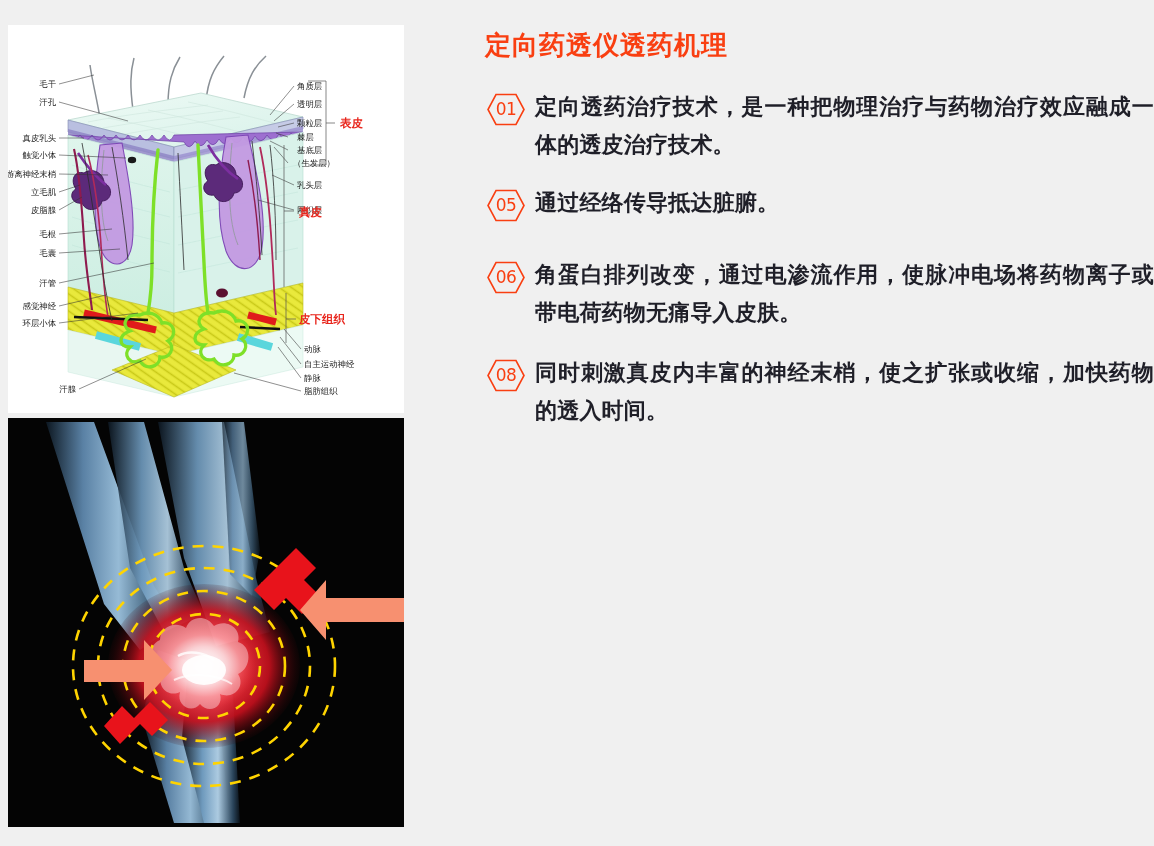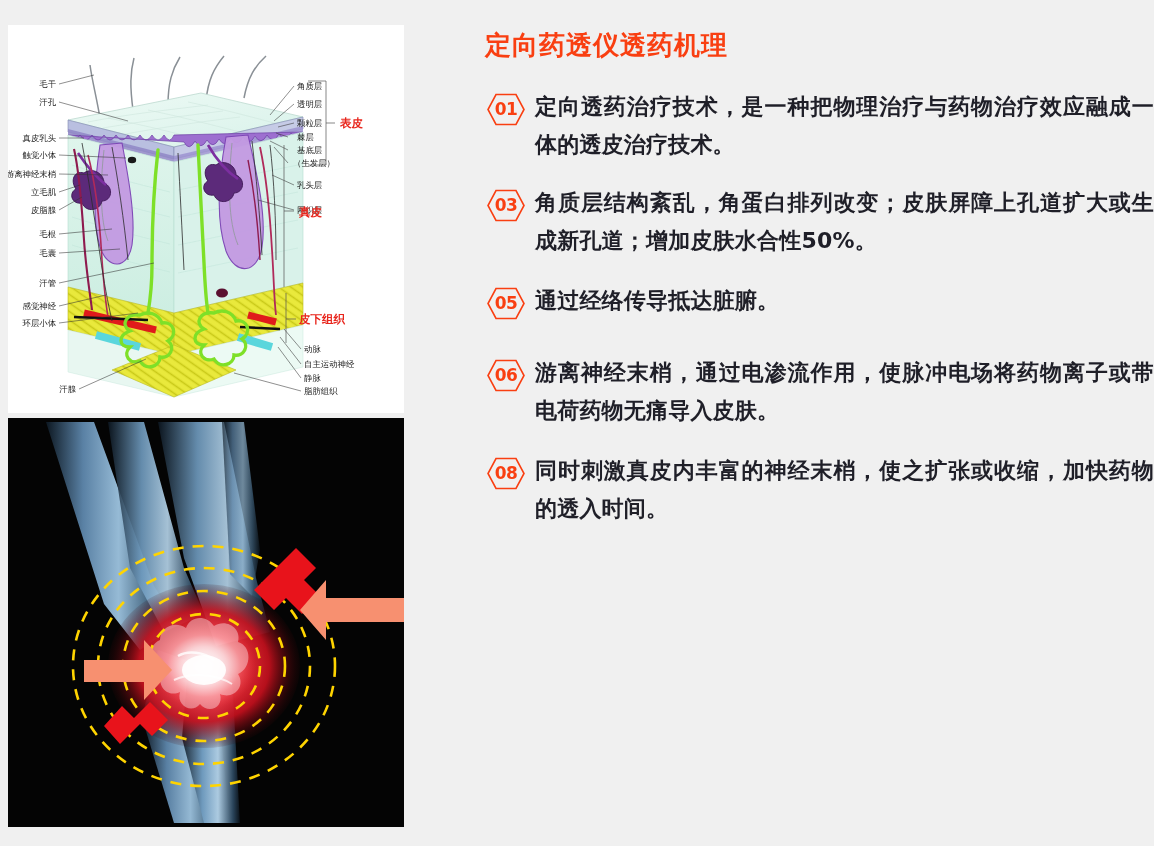--- a/index.html
+++ b/index.html
@@ -95,21 +95,21 @@
   }
   .badge-shape {
     position: absolute;
     inset: 0;
     width: 38px;
     height: 33px;
   }
   .badge-num {
     position: relative;
     font-size: 17px;
-    font-weight: bold;
+    font-weight: normal;
     color: #f93f11;
     letter-spacing: -0.5px;
     line-height: 1;
     font-family: "DejaVu Sans", "Liberation Sans", sans-serif;
   }
 
   .item-text {
     font-size: 22px;
     font-weight: bold;
     color: #1f1f28;
@@ -440,49 +440,40 @@
         <span class="badge">
           <svg class="badge-shape" viewBox="0 0 38 33" xmlns="http://www.w3.org/2000/svg">
             <polygon points="9,1.5 29,1.5 37,16.5 29,31.5 9,31.5 1,16.5" fill="none" stroke="#f93f11" stroke-width="1.6"></polygon>
           </svg>
           <span class="badge-num">01</span>
         </span>
         <div class="item-text">定向透药治疗技术，是一种把物理治疗与药物治疗效应融成一体的透皮治疗技术。</div>
       </div>
 
 
-      <div class="item i3">
-        <span class="badge">
-          <svg class="badge-shape" viewBox="0 0 38 33" xmlns="http://www.w3.org/2000/svg">
-            <polygon points="9,1.5 29,1.5 37,16.5 29,31.5 9,31.5 1,16.5" fill="none" stroke="#f93f11" stroke-width="1.6"></polygon>
-          </svg>
-          <span class="badge-num">03</span>
-        </span>
-        <div class="item-text">角质层结构紊乱，角蛋白排列改变；皮肤屏障上孔道扩大或生成新孔道；增加皮肤水合性50%。</div>
-      </div>
 
 
       <div class="item i5">
         <span class="badge">
           <svg class="badge-shape" viewBox="0 0 38 33" xmlns="http://www.w3.org/2000/svg">
             <polygon points="9,1.5 29,1.5 37,16.5 29,31.5 9,31.5 1,16.5" fill="none" stroke="#f93f11" stroke-width="1.6"></polygon>
           </svg>
           <span class="badge-num">05</span>
         </span>
         <div class="item-text">通过经络传导抵达脏腑。</div>
       </div>
 
       <div class="item i6">
         <span class="badge">
           <svg class="badge-shape" viewBox="0 0 38 33" xmlns="http://www.w3.org/2000/svg">
             <polygon points="9,1.5 29,1.5 37,16.5 29,31.5 9,31.5 1,16.5" fill="none" stroke="#f93f11" stroke-width="1.6"></polygon>
           </svg>
           <span class="badge-num">06</span>
         </span>
-        <div class="item-text">游离神经末梢，通过电渗流作用，使脉冲电场将药物离子或带电荷药物无痛导入皮肤。</div>
+        <div class="item-text">角蛋白排列改变，通过电渗流作用，使脉冲电场将药物离子或带电荷药物无痛导入皮肤。</div>
       </div>
 
 
       <div class="item i8">
         <span class="badge">
           <svg class="badge-shape" viewBox="0 0 38 33" xmlns="http://www.w3.org/2000/svg">
             <polygon points="9,1.5 29,1.5 37,16.5 29,31.5 9,31.5 1,16.5" fill="none" stroke="#f93f11" stroke-width="1.6"></polygon>
           </svg>
           <span class="badge-num">08</span>
         </span>

